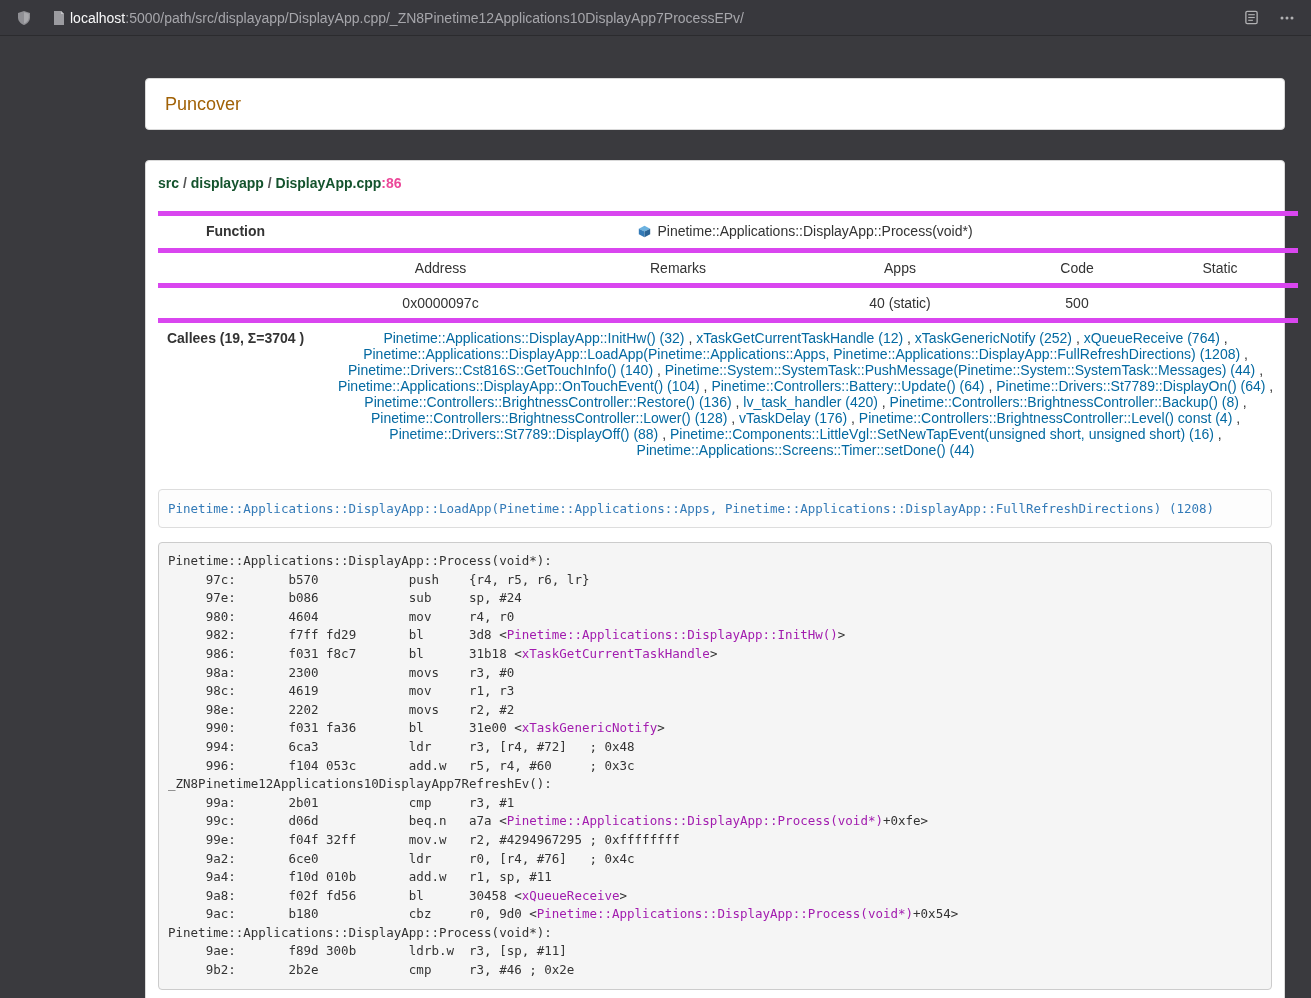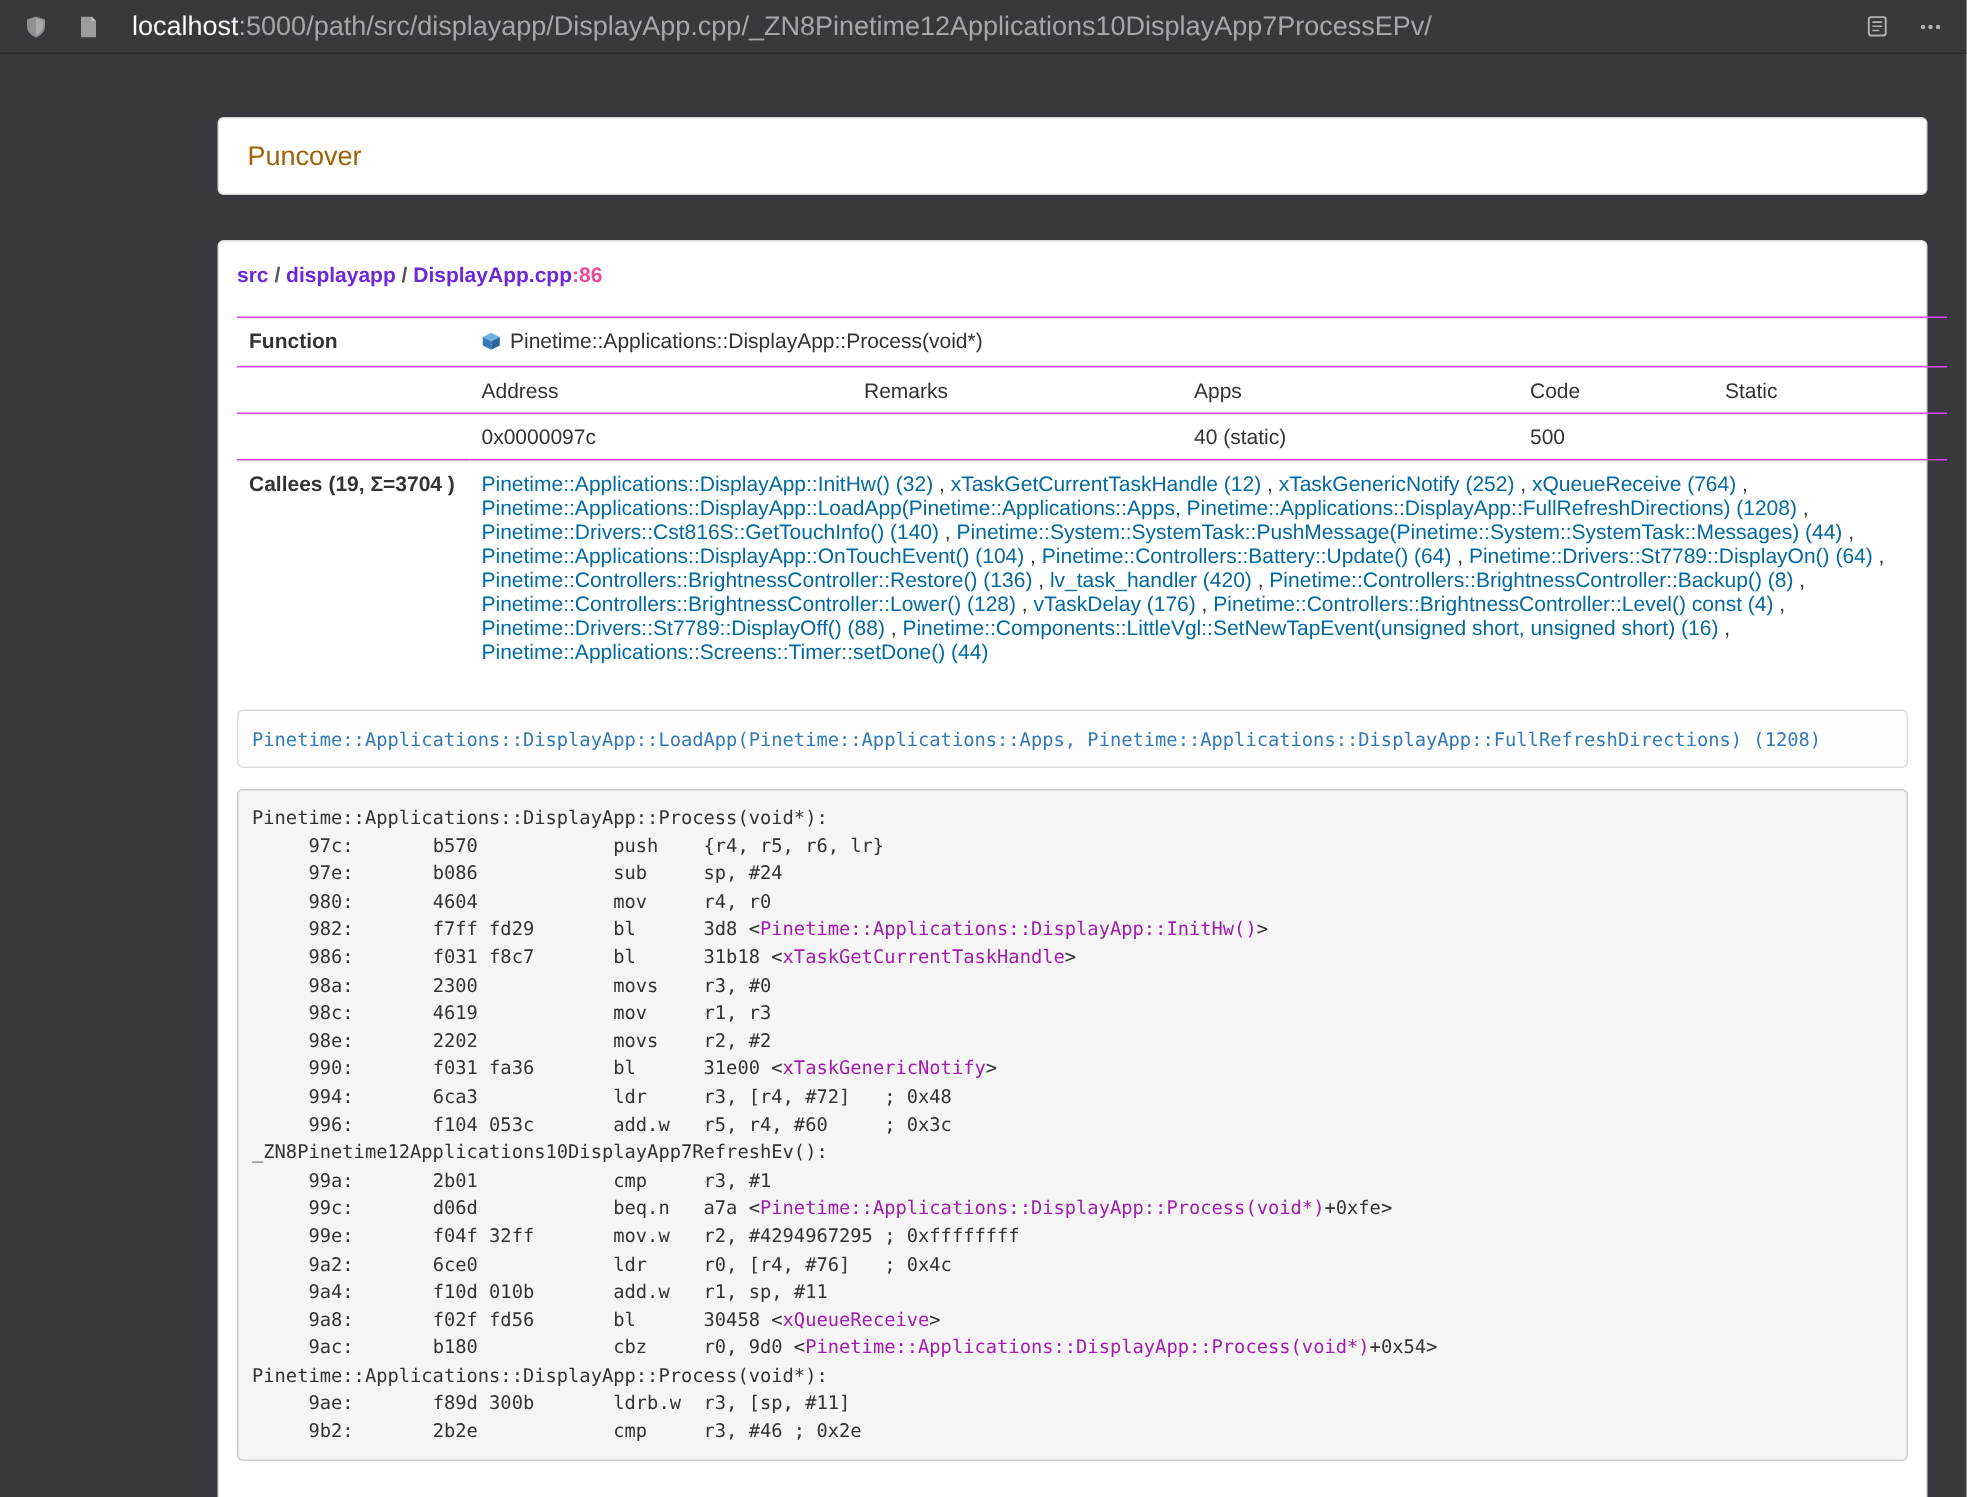--- a/index.html
+++ b/index.html
@@ -6,45 +6,45 @@
   html,body { width:1311px; height:998px; overflow:hidden; }
   body { background:#3a3a3e; font-family:"Liberation Sans",sans-serif; color:#333; }
 
   
   .toolbar { height:36px; background:#38383d; border-bottom:1px solid #2b2b2e;
              display:flex; align-items:center; padding:0 10px; }
   .tb-icon { display:inline-flex; align-items:center; justify-content:center;
              width:28px; height:28px; border-radius:3px; flex:none; }
   .urlbar { flex:1; display:flex; align-items:center; height:28px; margin:0 6px;
             padding:0 6px; border-radius:3px; }
-  .url-text { font-size:18px; margin-left:20px; white-space:nowrap; overflow:hidden; }
+  .url-text { font-size:14px; margin-left:2px; white-space:nowrap; overflow:hidden; }
   .url-host { color:#f9f9fa; }
   .url-rest { color:#a6a6ab; }
 
   
   .page { width:1311px; height:962px; overflow:hidden; }
   .container { margin-left:145px; width:1140px; }
   .brand-panel { margin-top:42px; height:52px; background:#ffffff;
                  border:1px solid #d9d9d9; border-radius:4px;
                  display:flex; align-items:center; padding:0 19px;
                  font-size:18px; color:#a16207; }
   .content { margin-top:30px; min-height:840px; background:#ffffff;
              border:1px solid #d9d9d9; border-radius:4px 4px 0 0;
              padding:12px 12px 20px 12px; }
 
   .breadcrumb { font-size:14px; font-weight:bold; line-height:20px; }
-  .breadcrumb a { color:#6d28d9; text-decoration:none; }
+  .breadcrumb a { color:#14532d; text-decoration:none; }
   .bc-sep { color:#555; font-weight:bold; }
   .bc-suffix { color:#ec4899; }
 
   
   table.symbols { width:100%; border-collapse:collapse; margin-top:18px;
                   font-size:14px; color:#333; table-layout:fixed; }
-  .symbols td, .symbols th { border-top:1px solid #d946ef; padding:7px 8px;
-                             text-align:left; vertical-align:top; line-height:16px; }
+  .symbols td, .symbols th { border-top:5px solid #d946ef; padding:7px 8px;
+                             text-align:center; vertical-align:top; line-height:16px; }
   .symbols th { font-weight:normal; }
   .symbols td.lbl { font-weight:bold; }
   .col-label  { width:155px; }
   .col-addr   { width:255px; }
   .col-rem    { width:220px; }
   .col-stack  { width:224px; }
   .col-code   { width:130px; }
   .col-static { width:156px; }
   .fn-cell { }
   .fn-icon { display:inline-block; vertical-align:-2px; margin-right:6px; }

